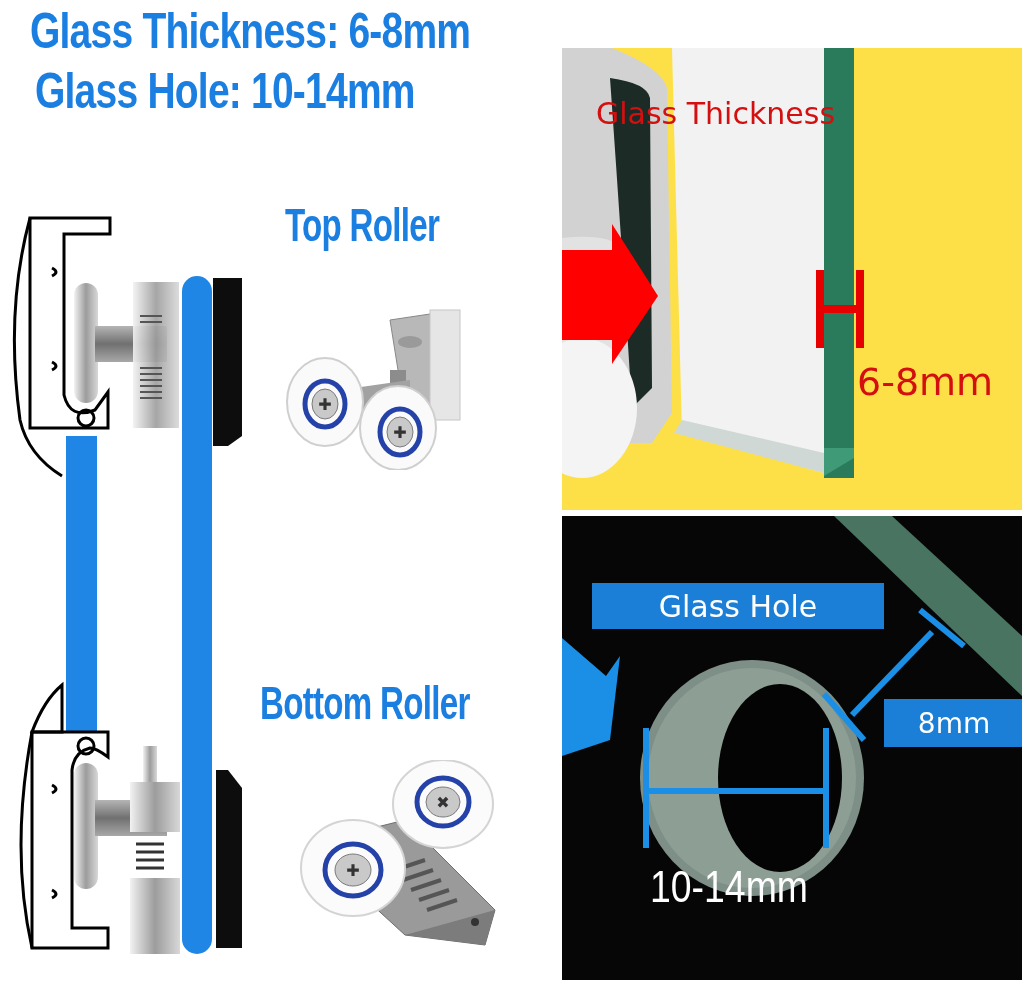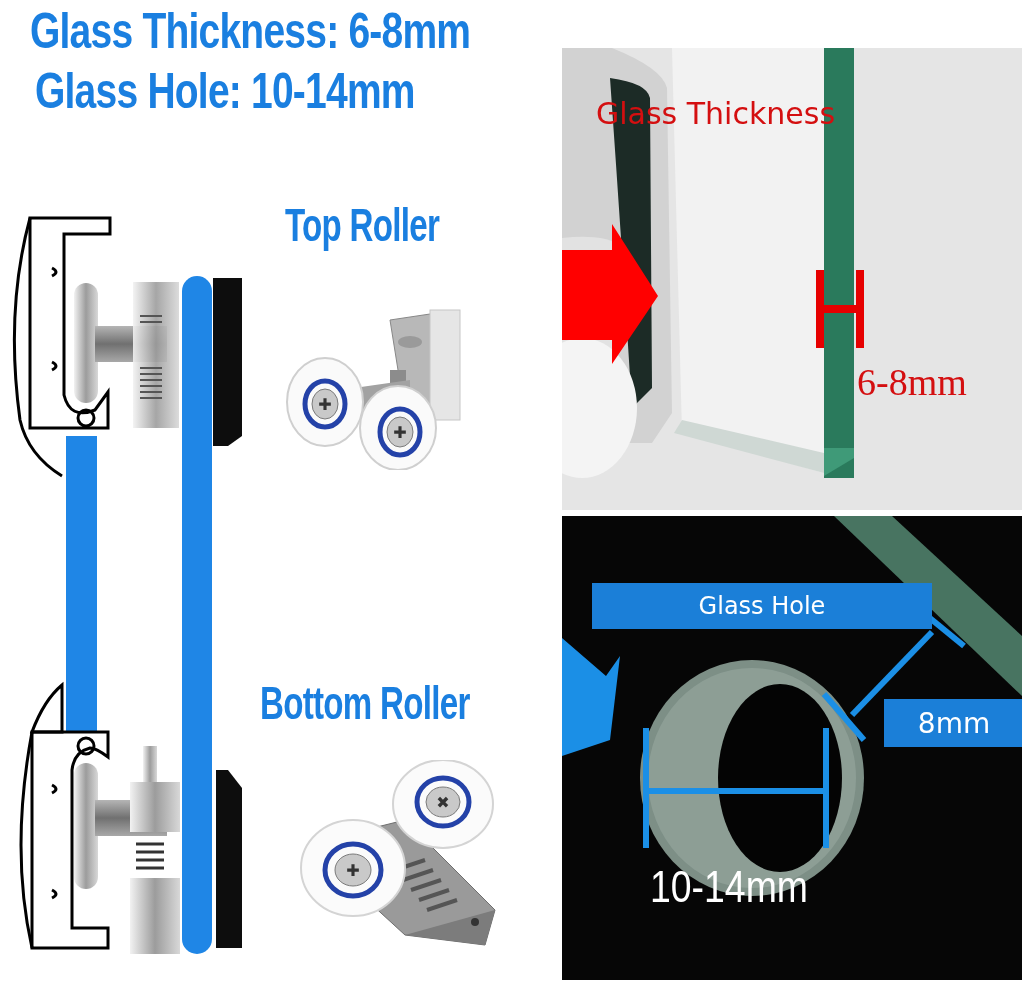--- a/index.html
+++ b/index.html
@@ -18,36 +18,36 @@
   #h1 { left: 30px; top: 2px; font-size: 50px; transform: scaleX(0.78); }
   #h2 { left: 35px; top: 62px; font-size: 50px; transform: scaleX(0.78); }
   #lbl-top { left: 285px; top: 198px; font-size: 46px; transform: scaleX(0.72); }
   #lbl-bottom { left: 260px; top: 676px; font-size: 46px; transform: scaleX(0.72); }
 
   
   .diagram { position: absolute; left: 0; top: 0; width: 280px; height: 982px; }
 
   
   .panel { position: absolute; overflow: hidden; }
-  #panel-thickness { left: 562px; top: 48px; width: 460px; height: 462px; background: #e5e5e5; }
+  #panel-thickness { left: 562px; top: 48px; width: 460px; height: 462px; background: #fde047; }
   #panel-hole { left: 562px; top: 516px; width: 460px; height: 464px; background: #060606; }
 
   .red-text {
     position: absolute; color: #d40f10; font-family: "DejaVu Sans", sans-serif;
     white-space: nowrap;
   }
   #gt-label { left: 34px; top: 48px; font-size: 30px; }
-  #gt-value { left: 295px; top: 312px; font-size: 38px; font-family: Liberation Serif, serif; }
+  #gt-value { left: 295px; top: 312px; font-size: 38px; }
 
   .blue-box {
     position: absolute; background: #1b7fd8; color: #ffffff;
     font-family: "DejaVu Sans", sans-serif; display: flex; align-items: center; justify-content: center;
     white-space: nowrap;
   }
-  #gh-label { left: 30px; top: 67px; width: 340px; height: 46px; font-size: 24px; text-align: right; }
+  #gh-label { left: 30px; top: 67px; width: 292px; height: 46px; font-size: 30px; text-align: right; }
   #gh-8mm { left: 322px; top: 183px; width: 140px; height: 48px; font-size: 28px; }
   #gh-size {
     position: absolute; left: 88px; top: 346px; color: #ffffff; font-size: 44px;
     font-family: "Liberation Sans", sans-serif; transform: scaleX(0.85); transform-origin: left top;
     white-space: nowrap;
   }
 </style>
 </head>
 <body>
 

